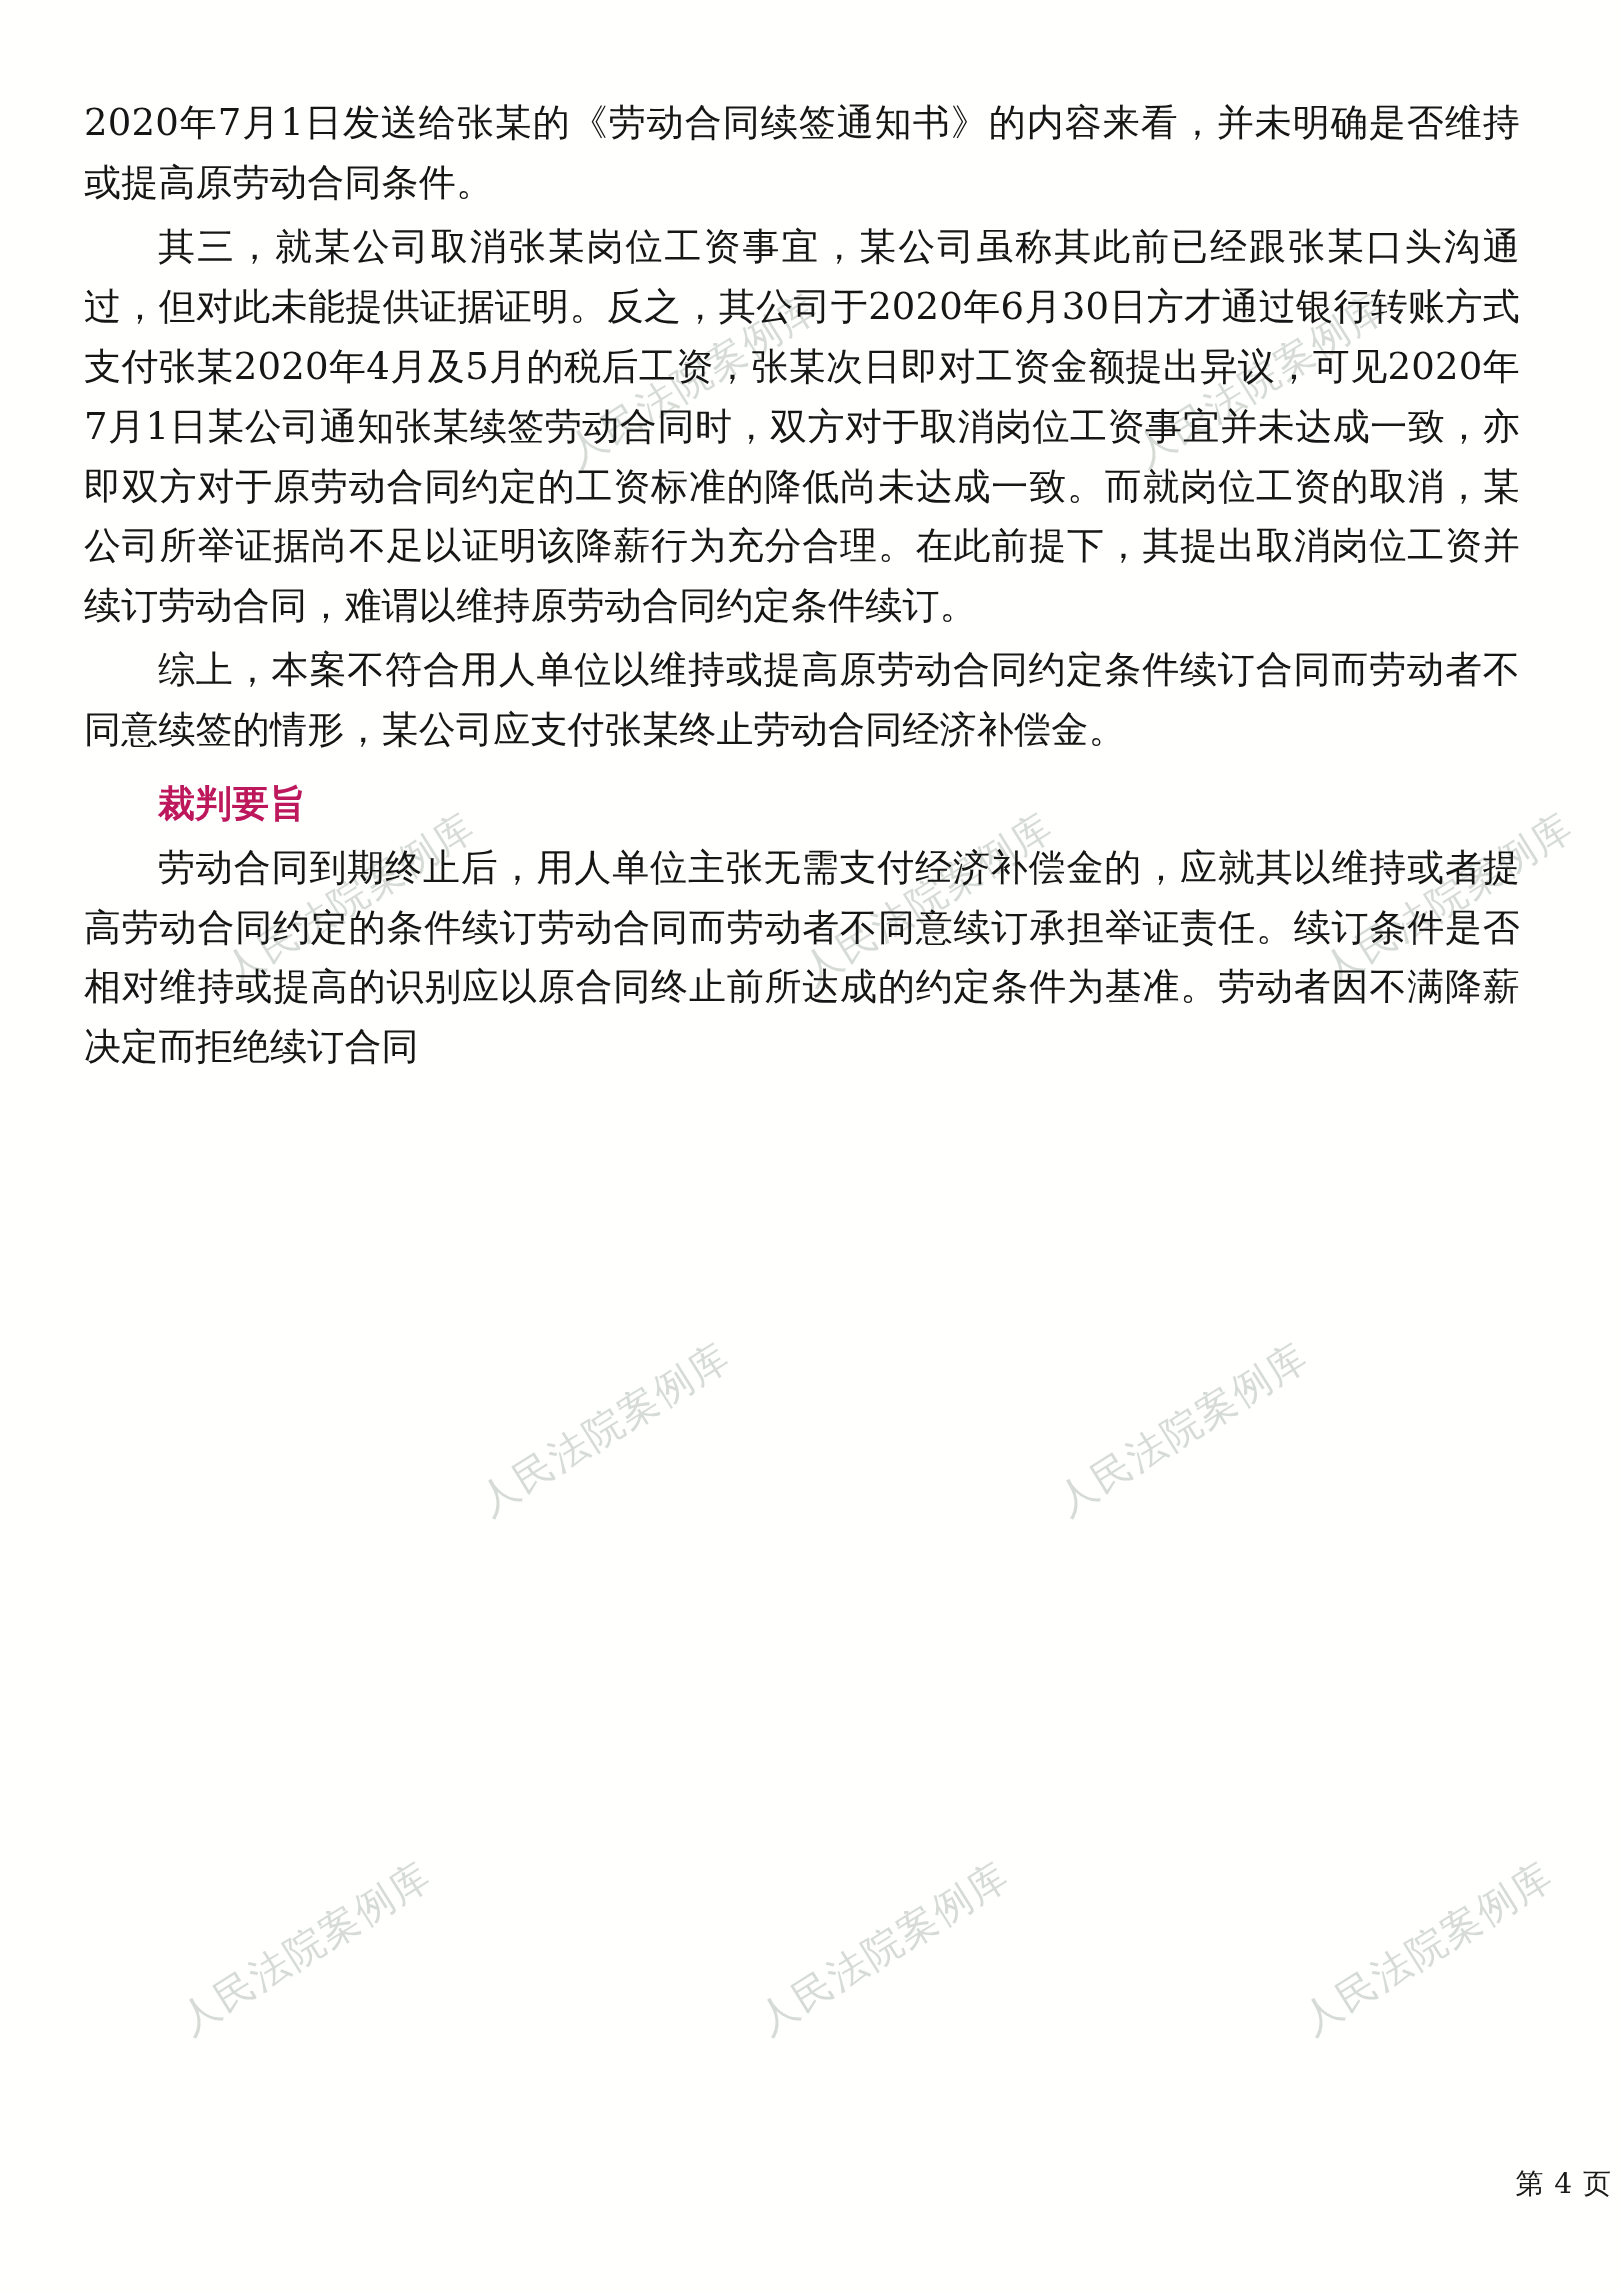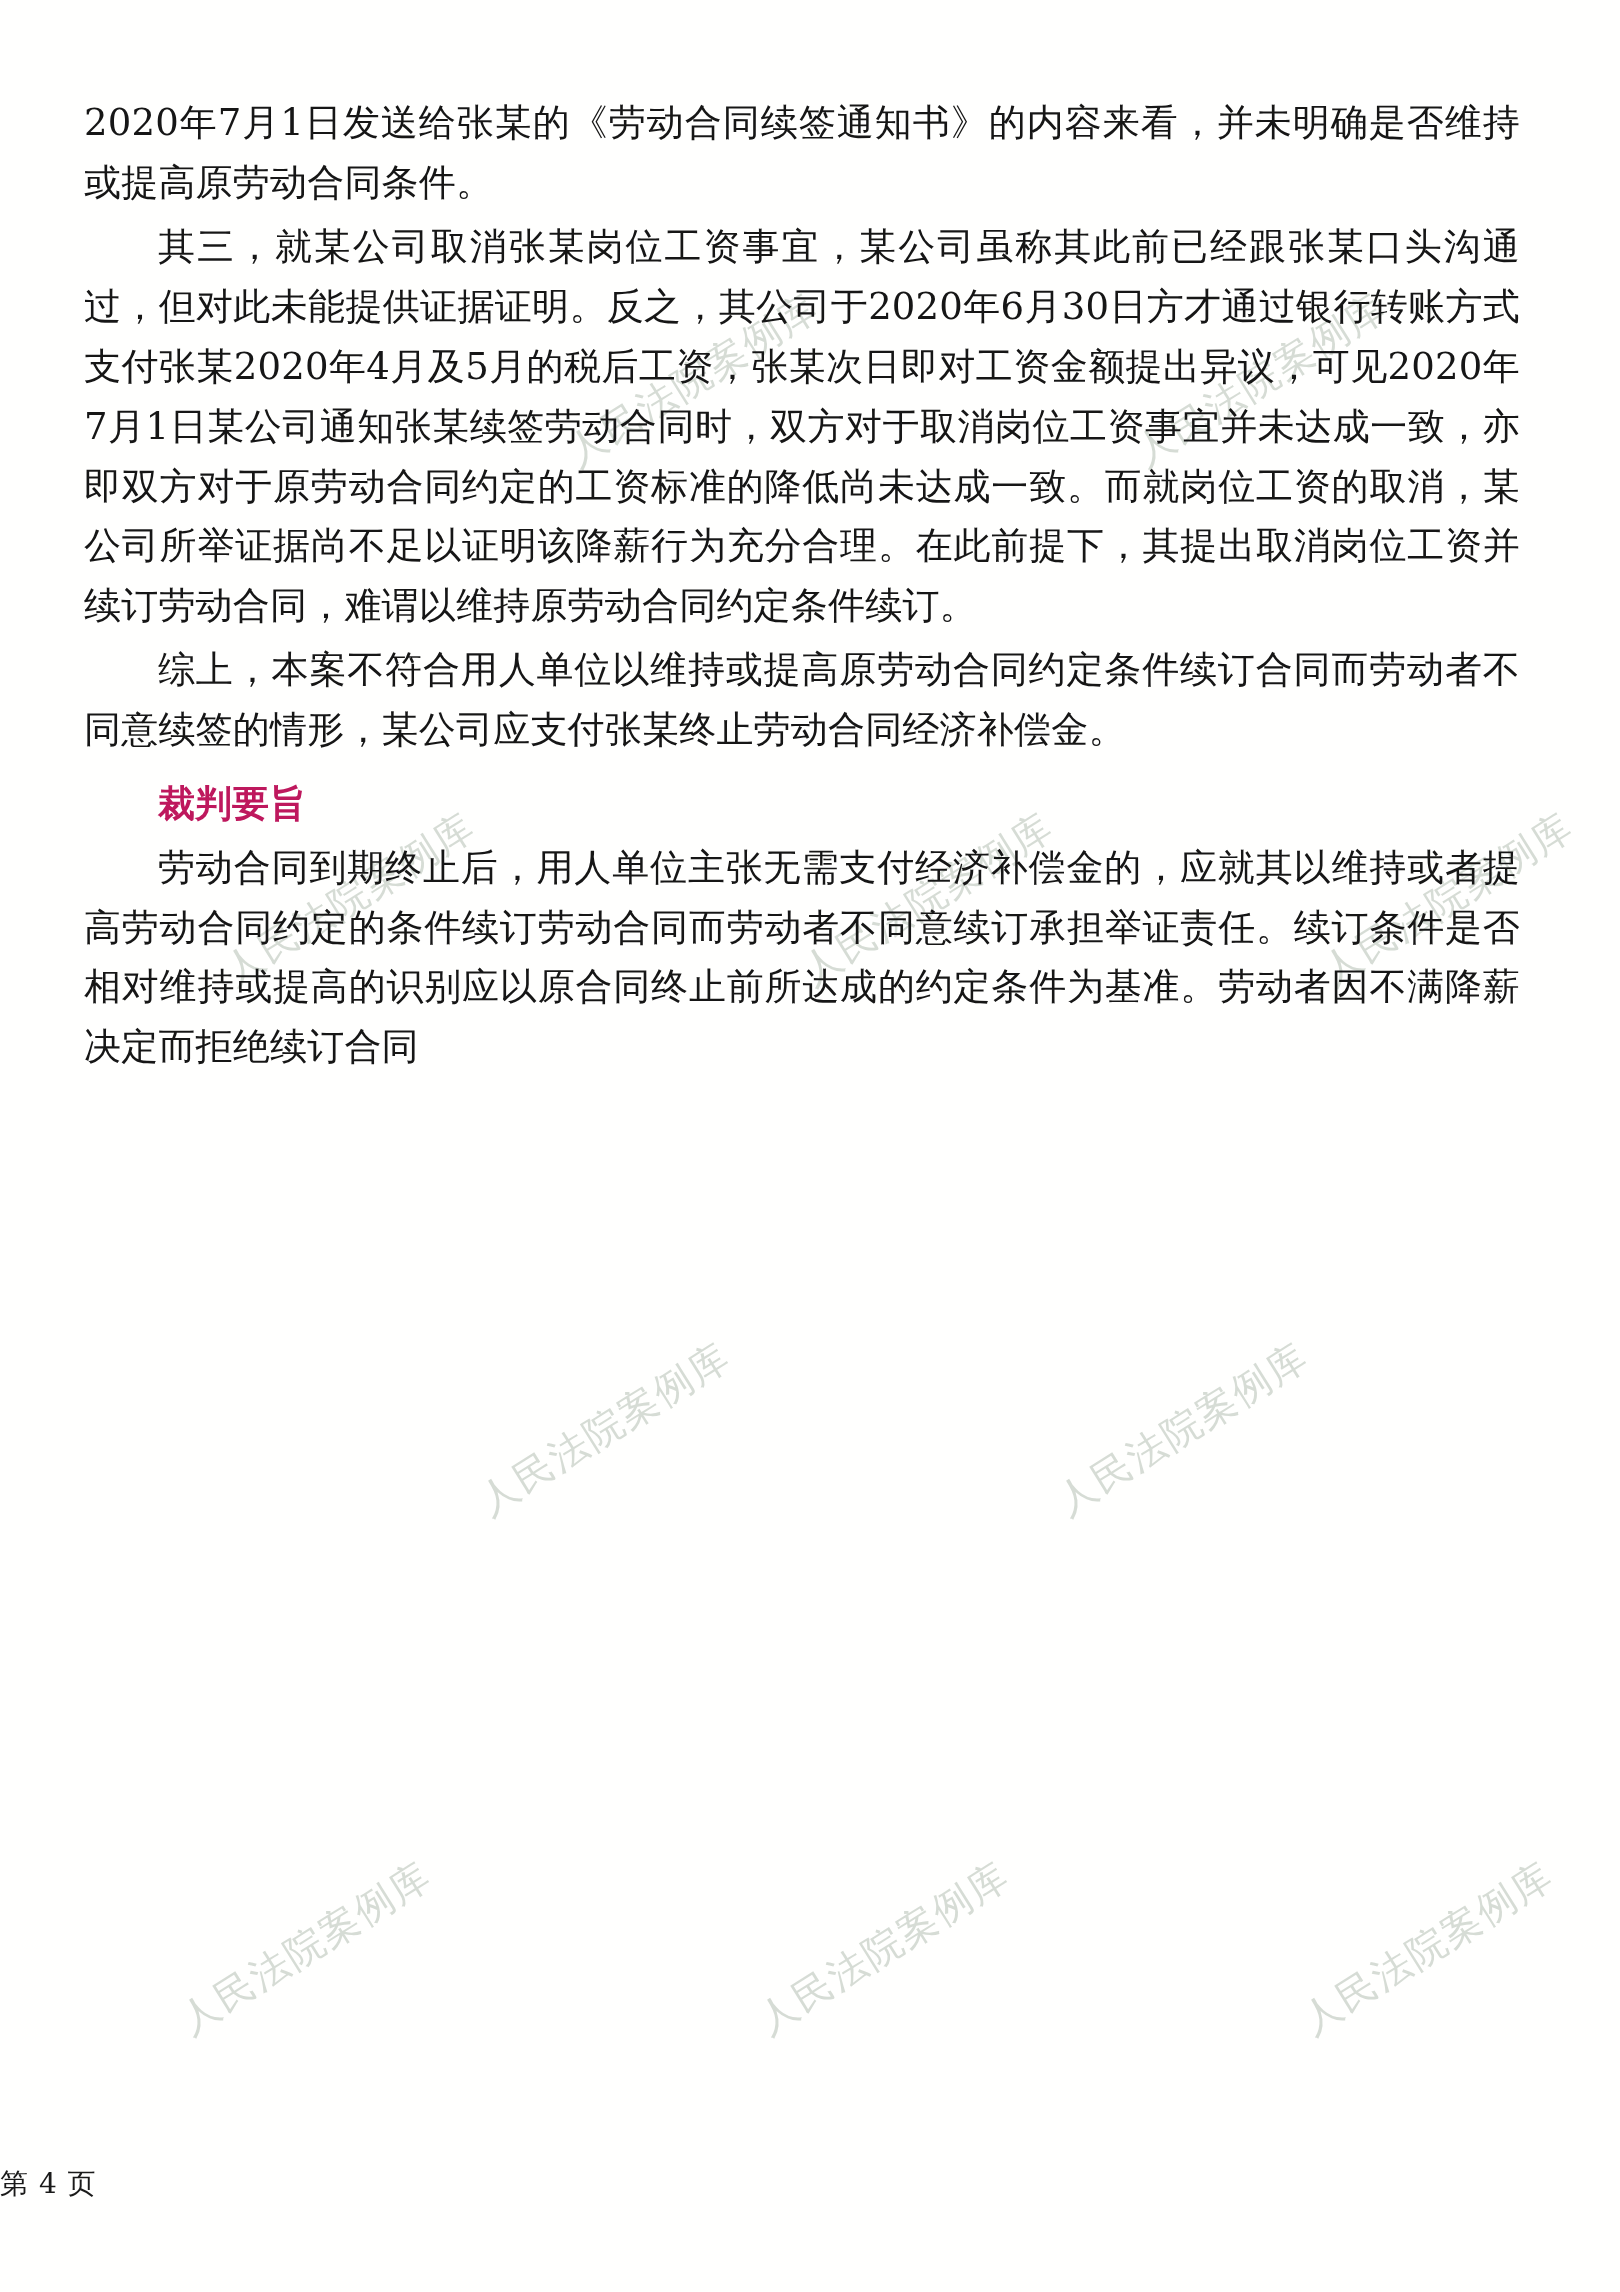--- a/index.html
+++ b/index.html
@@ -73,23 +73,23 @@
   .wm-5 { left: 1304px; top: 872px; }
   .wm-6 { left: 461px;  top: 1402px; }
   .wm-7 { left: 1039px; top: 1402px; }
   .wm-8 { left: 162px;  top: 1921px; }
   .wm-9 { left: 740px;  top: 1921px; }
   .wm-10 { left: 1284px; top: 1921px; }
 
   .footer {
     position: absolute;
     left: 0;
-    right: 0;
+    right: 8px;
     bottom: 90px;
-    text-align: left;
+    text-align: right;
     font-size: 28px;
     color: #1a1a1a;
     font-family: "DejaVu Serif", "Liberation Serif", serif;
     letter-spacing: 1px;
   }
 </style>
 </head>
 <body>
 
 <div class="page">

